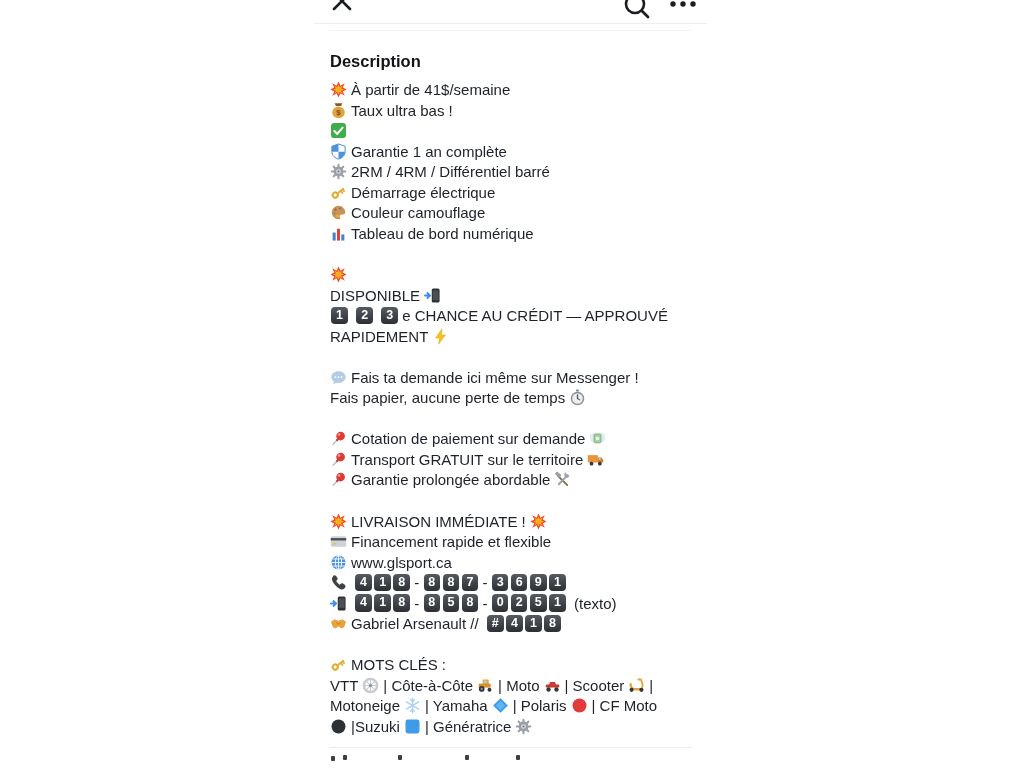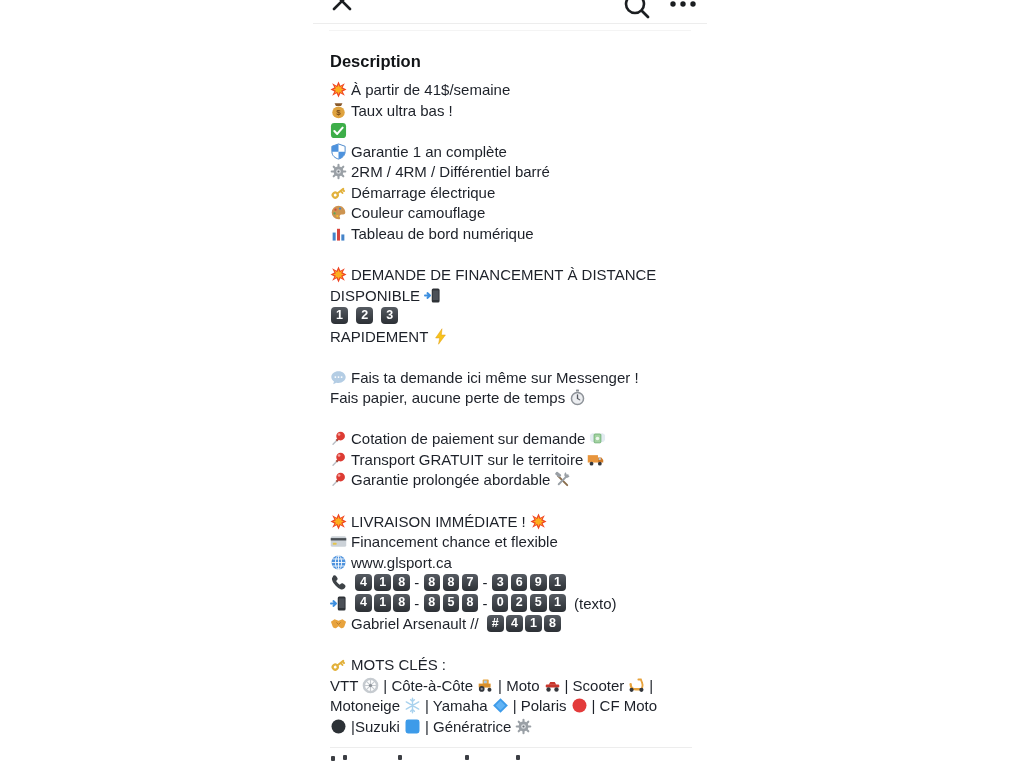--- a/index.html
+++ b/index.html
@@ -103,27 +103,27 @@
             </svg></span><span class="seg-text">Couleur camouflage</span></div>
         <div class="line"><span class="emoji"><svg viewBox="0 0 18 18">
               <rect x="2.8" y="8" width="3.2" height="8.5" fill="#4584c9"></rect>
               <rect x="7.4" y="4" width="3.2" height="12.5" fill="#d8433c"></rect>
               <rect x="12" y="10" width="3.2" height="6.5" fill="#4584c9"></rect>
             </svg></span><span class="seg-text">Tableau de bord numérique</span></div>
         <div class="line"></div>
         <div class="line"><span class="emoji"><svg viewBox="0 0 18 18">
               <polygon points="9,0.5 11,5 15.7,2.3 13.4,7 17.5,9 13.4,11 15.7,15.7 11,13 9,17.5 7,13 2.3,15.7 4.6,11 0.5,9 4.6,7 2.3,2.3 7,5" fill="#ef4423"></polygon>
               <polygon points="9,3.6 10.4,6.6 13.5,4.5 11.7,7.8 14.8,9 11.7,10.2 13.5,13.5 10.4,11.4 9,14.4 7.6,11.4 4.5,13.5 6.3,10.2 3.2,9 6.3,7.8 4.5,4.5 7.6,6.6" fill="#fcae1f"></polygon>
-            </svg></span><span class="seg-text">DEMANDE DE FINANCEMENT À DISTANCE</span></div>
+            </svg></span></div>
         <div class="line"><span class="seg-text">DISPONIBLE</span><span class="emoji"><svg viewBox="0 0 18 18">
               <rect x="8.2" y="1.5" width="8.3" height="15" rx="1.6" fill="#2e3237"></rect>
               <rect x="9.3" y="3.6" width="6.1" height="10.2" fill="#4b5057"></rect>
               <path d="M1 9 h4.6 M3.6 6.4 L6.4 9 L3.6 11.6" stroke="#3d8fe0" stroke-width="2" fill="none" stroke-linecap="round" stroke-linejoin="round"></path>
             </svg></span></div>
-        <div class="line"><span class="kgroup"><span class="keycap">1</span></span><span class="kgroup"><span class="keycap">2</span></span><span class="kgroup"><span class="keycap">3</span></span></div>
+        <div class="line"><span class="kgroup"><span class="keycap">1</span></span><span class="kgroup"><span class="keycap">2</span></span><span class="kgroup"><span class="keycap">3</span></span><span class="seg-text">e CHANCE AU CRÉDIT — APPROUVÉ</span></div>
         <div class="line"><span class="seg-text">RAPIDEMENT</span><span class="emoji"><svg viewBox="0 0 18 18">
               <polygon points="10.6,0.8 3.8,10.6 8.1,10.6 6.9,17.2 14.2,7.4 9.9,7.4" fill="#f7c31d" stroke="#e29a10" stroke-width="0.5"></polygon>
             </svg></span></div>
         <div class="line"></div>
         <div class="line"><span class="emoji"><svg viewBox="0 0 18 18">
               <path d="M9 2.4 c-4.4 0-7.6 2.8-7.6 6.1 c0 1.9 1.1 3.6 2.8 4.7 L3.4 16.2 l3.4-1.7 c.7.2 1.4.3 2.2.3 c4.4 0 7.6-2.9 7.6-6.2 S13.4 2.4 9 2.4Z" fill="#b4cde4"></path>
               <circle cx="5.7" cy="8.6" r="1" fill="#fff"></circle>
               <circle cx="9" cy="8.6" r="1" fill="#fff"></circle>
               <circle cx="12.3" cy="8.6" r="1" fill="#fff"></circle>
             </svg></span><span class="seg-text">Fais ta demande ici même sur Messenger !</span></div>
@@ -173,21 +173,21 @@
               <polygon points="9,0.5 11,5 15.7,2.3 13.4,7 17.5,9 13.4,11 15.7,15.7 11,13 9,17.5 7,13 2.3,15.7 4.6,11 0.5,9 4.6,7 2.3,2.3 7,5" fill="#ef4423"></polygon>
               <polygon points="9,3.6 10.4,6.6 13.5,4.5 11.7,7.8 14.8,9 11.7,10.2 13.5,13.5 10.4,11.4 9,14.4 7.6,11.4 4.5,13.5 6.3,10.2 3.2,9 6.3,7.8 4.5,4.5 7.6,6.6" fill="#fcae1f"></polygon>
             </svg></span><span class="seg-text">LIVRAISON IMMÉDIATE !</span><span class="emoji"><svg viewBox="0 0 18 18">
               <polygon points="9,0.5 11,5 15.7,2.3 13.4,7 17.5,9 13.4,11 15.7,15.7 11,13 9,17.5 7,13 2.3,15.7 4.6,11 0.5,9 4.6,7 2.3,2.3 7,5" fill="#ef4423"></polygon>
               <polygon points="9,3.6 10.4,6.6 13.5,4.5 11.7,7.8 14.8,9 11.7,10.2 13.5,13.5 10.4,11.4 9,14.4 7.6,11.4 4.5,13.5 6.3,10.2 3.2,9 6.3,7.8 4.5,4.5 7.6,6.6" fill="#fcae1f"></polygon>
             </svg></span></div>
         <div class="line"><span class="emoji"><svg viewBox="0 0 18 18">
               <rect x="0.8" y="3.4" width="16.4" height="11.2" rx="1.7" fill="#ccd2d8"></rect>
               <rect x="0.8" y="5.4" width="16.4" height="2.5" fill="#4a4f55"></rect>
               <rect x="3" y="10.2" width="4" height="2.2" rx="0.4" fill="#e4c44c"></rect>
-            </svg></span><span class="seg-text">Financement chance et flexible</span></div>
+            </svg></span><span class="seg-text">Financement rapide et flexible</span></div>
         <div class="line"><span class="emoji"><svg viewBox="0 0 18 18">
               <circle cx="9" cy="9" r="7.4" fill="#4d92dd"></circle>
               <g stroke="#fff" stroke-width="0.9" fill="none">
                 <ellipse cx="9" cy="9" rx="3.3" ry="7.4"></ellipse>
                 <path d="M1.6 9 h14.8 M2.7 5.3 h12.6 M2.7 12.7 h12.6 M9 1.6 v14.8"></path>
               </g>
             </svg></span><span class="seg-text">www.glsport.ca</span></div>
         <div class="line"><span class="emoji"><svg viewBox="0 0 18 18">
               <path d="M3.1 2.1 c1-1 2.6-1 3.3 0.1 l1.3 1.8 c.6.8.4 2-.4 2.7 l-.8.7 c.8 1.6 2.3 3.1 3.9 3.9 l.7-.8 c.7-.8 1.9-1 2.7-.4 l1.8 1.3 c1.1.7 1.1 2.3.1 3.3 l-.9.9 c-.8.8-2 1.1-3.1.7 C8 15 3 10 2.2 6.1 c-.3-1.1 0-2.3.9-3.1Z" fill="#3e4347"></path>
             </svg></span><span class="kgroup"><span class="keycap">4</span><span class="keycap">1</span><span class="keycap">8</span></span><span class="seg-text">-</span><span class="kgroup"><span class="keycap">8</span><span class="keycap">8</span><span class="keycap">7</span></span><span class="seg-text">-</span><span class="kgroup"><span class="keycap">3</span><span class="keycap">6</span><span class="keycap">9</span><span class="keycap">1</span></span></div>

